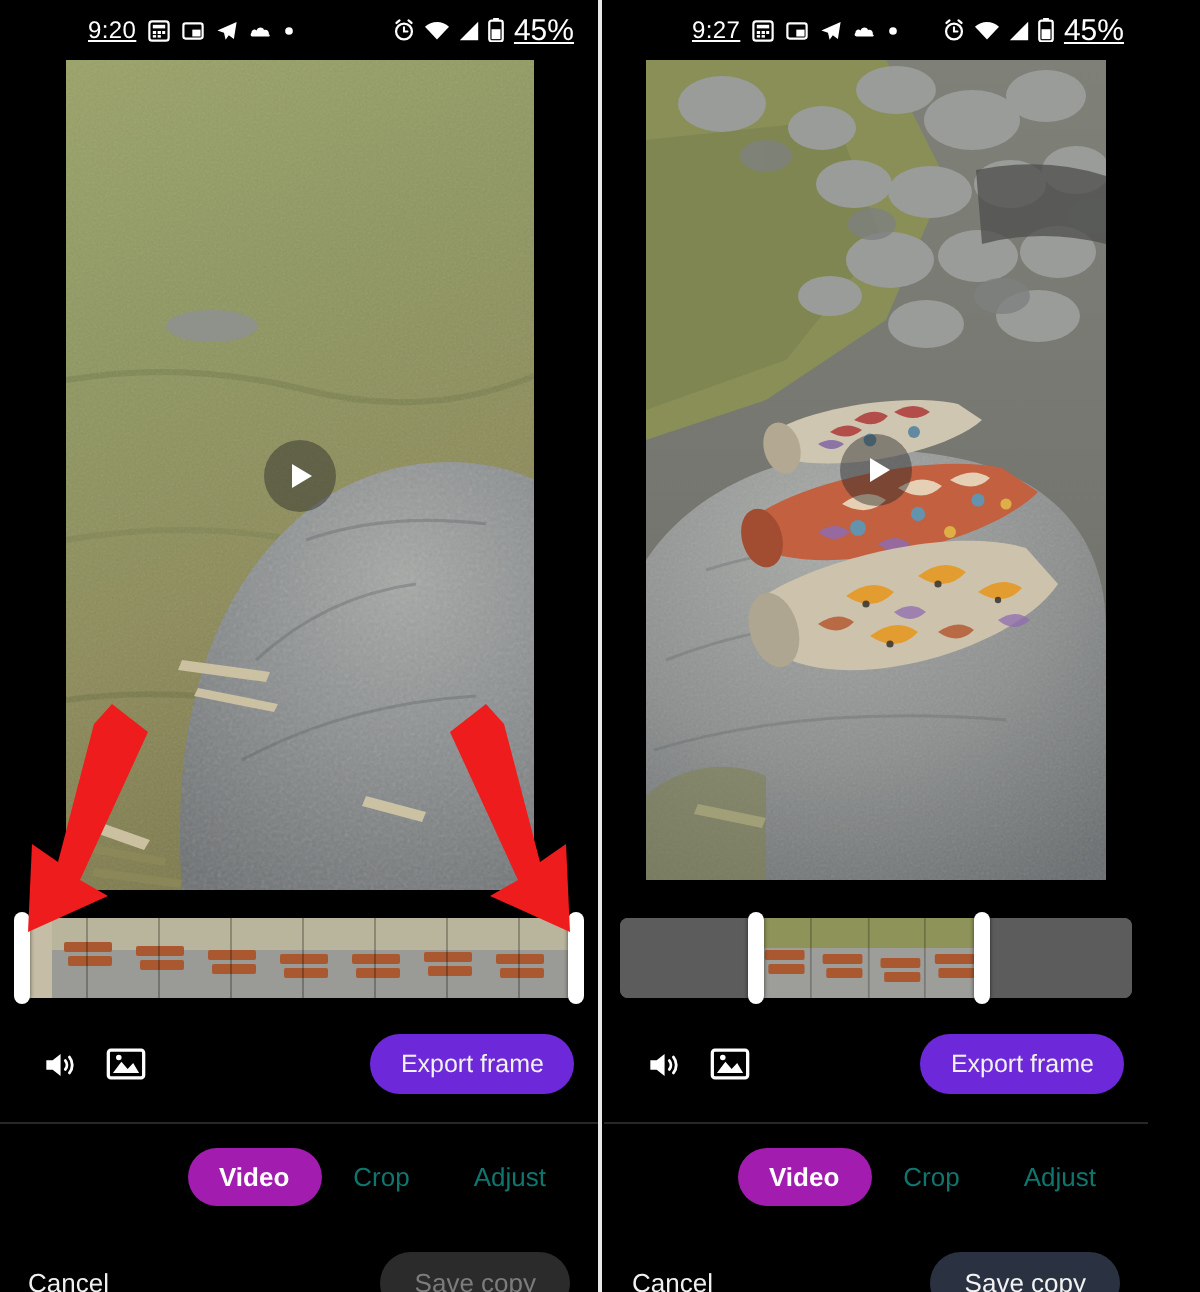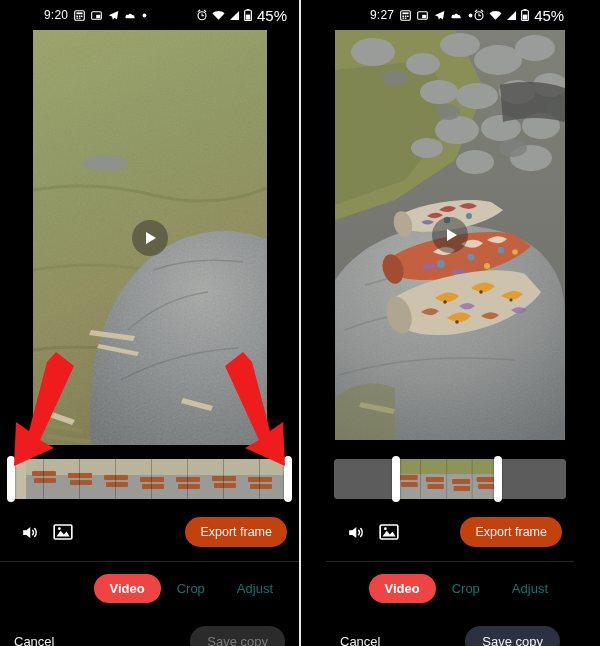--- a/index.html
+++ b/index.html
@@ -8,26 +8,26 @@
     background: #000;
     font-family: "Liberation Sans", sans-serif;
     overflow: hidden;
   }
   .stage { position: relative; width: 600px; height: 646px; background: #000; display: flex; }
   .divider-v {
     position: absolute; left: 299px; top: 0; width: 2px; height: 646px;
     background: #e8e8e8; z-index: 50;
   }
   .phone { position: relative; width: 299px; height: 646px; background: #000; overflow: hidden; }
-  .phone.right { margin-left: 3px; width: 272px; padding-left: 24px; }
+  .phone.right { margin-left: 3px; width: 272px; }
 
   
   .statusbar {
     height: 30px; display: flex; align-items: center;
-    color: #fff; font-size: 11.5px; padding: 0 12px;
+    color: #fff; font-size: 11.5px; padding: 0 12px; text-decoration: underline;
   }
   .sb-left { display: flex; align-items: center; gap: 6px; margin-left: 32px; }
   .sb-time { font-size: 12px; letter-spacing: .2px; }
   .sb-right { margin-left: auto; display: flex; align-items: center; gap: 4px; }
   .sb-batt { font-size: 15px; margin-left: 1px; }
   .ic { display: inline-block; }
   svg.ic { display: block; }
 
   
   .viewer {
@@ -86,41 +86,41 @@
     display: flex; align-items: center;
     height: 56px; padding: 0 12px;
   }
   .toolicon {
     width: 34px; height: 34px;
     display: flex; align-items: center; justify-content: center;
     color: #fff;
   }
   .export-btn {
     margin-left: auto;
-    background: #c2410c; color: #f1f1f1;
+    background: #6d28d9; color: #f1f1f1;
     border-radius: 18px;
     padding: 8px 15px;
     font-size: 12.5px;
     white-space: nowrap;
   }
 
   
   .divider-h { height: 1px; background: #272727; margin-top: 1px; }
 
   
   .tabs {
     display: flex; align-items: center; justify-content: flex-end;
     gap: 0px; height: 52px; padding: 0 10px;
   }
   .tab {
     color: #0f766e; font-size: 13px;
     padding: 7px 16px; border-radius: 16px;
     white-space: nowrap;
   }
-  .tab.active { background: #ef4444; color: #ffffff; font-weight: bold; }
+  .tab.active { background: #a21caf; color: #ffffff; font-weight: bold; }
 
   
   .actions {
     display: flex; align-items: center;
     height: 54px; padding: 0 14px;
   }
   .cancel { color: #f0f0f0; font-size: 13px; }
   .save {
     margin-left: auto;
     border-radius: 17px; padding: 8px 17px;

